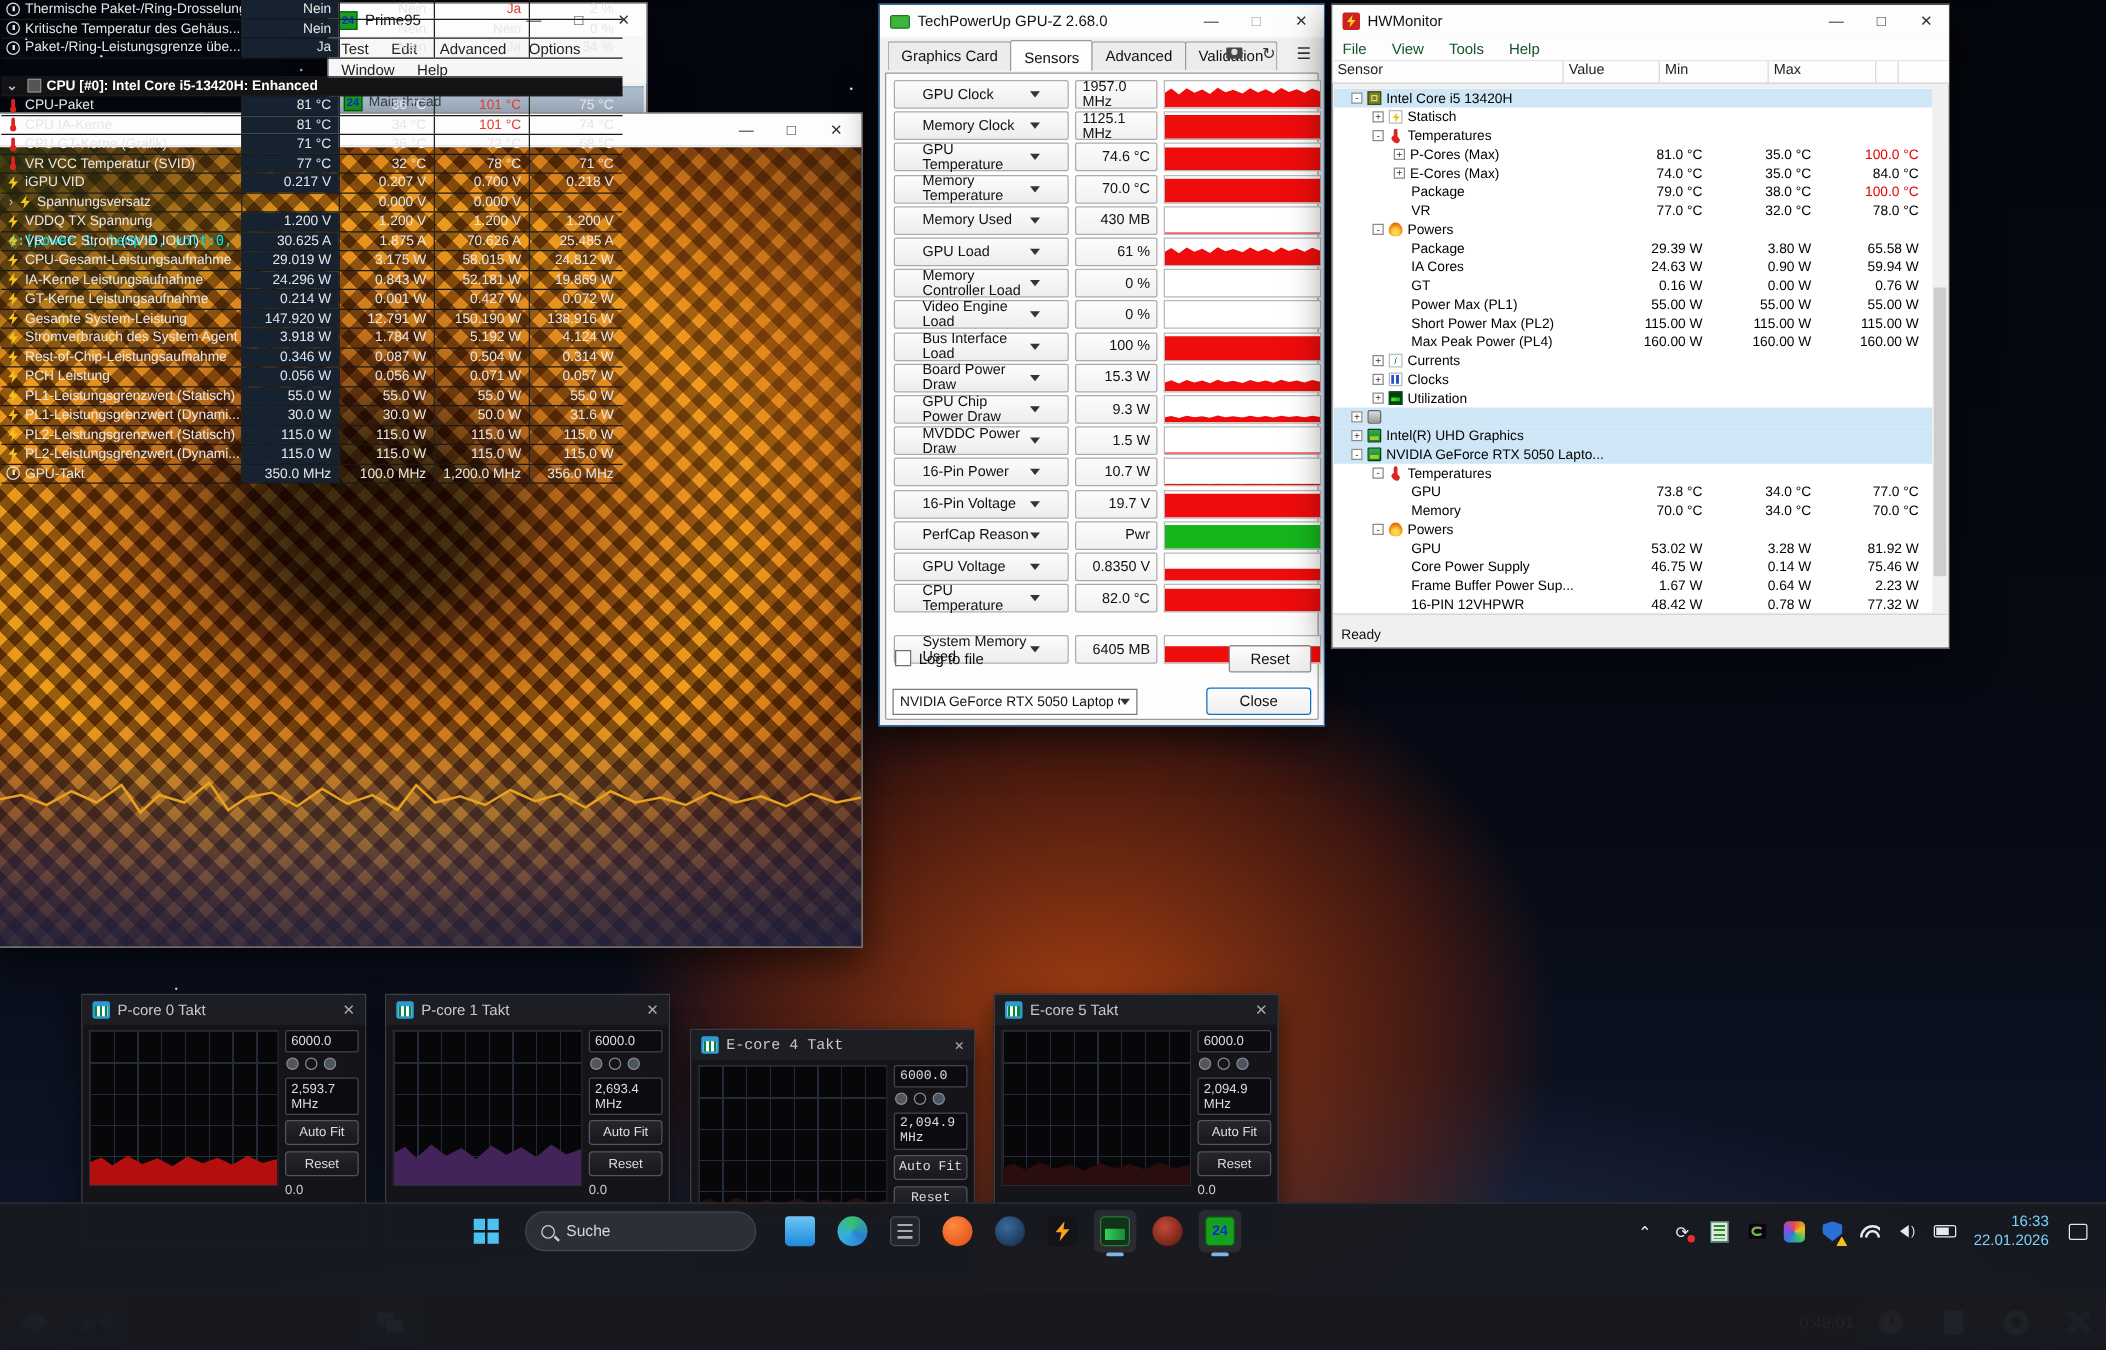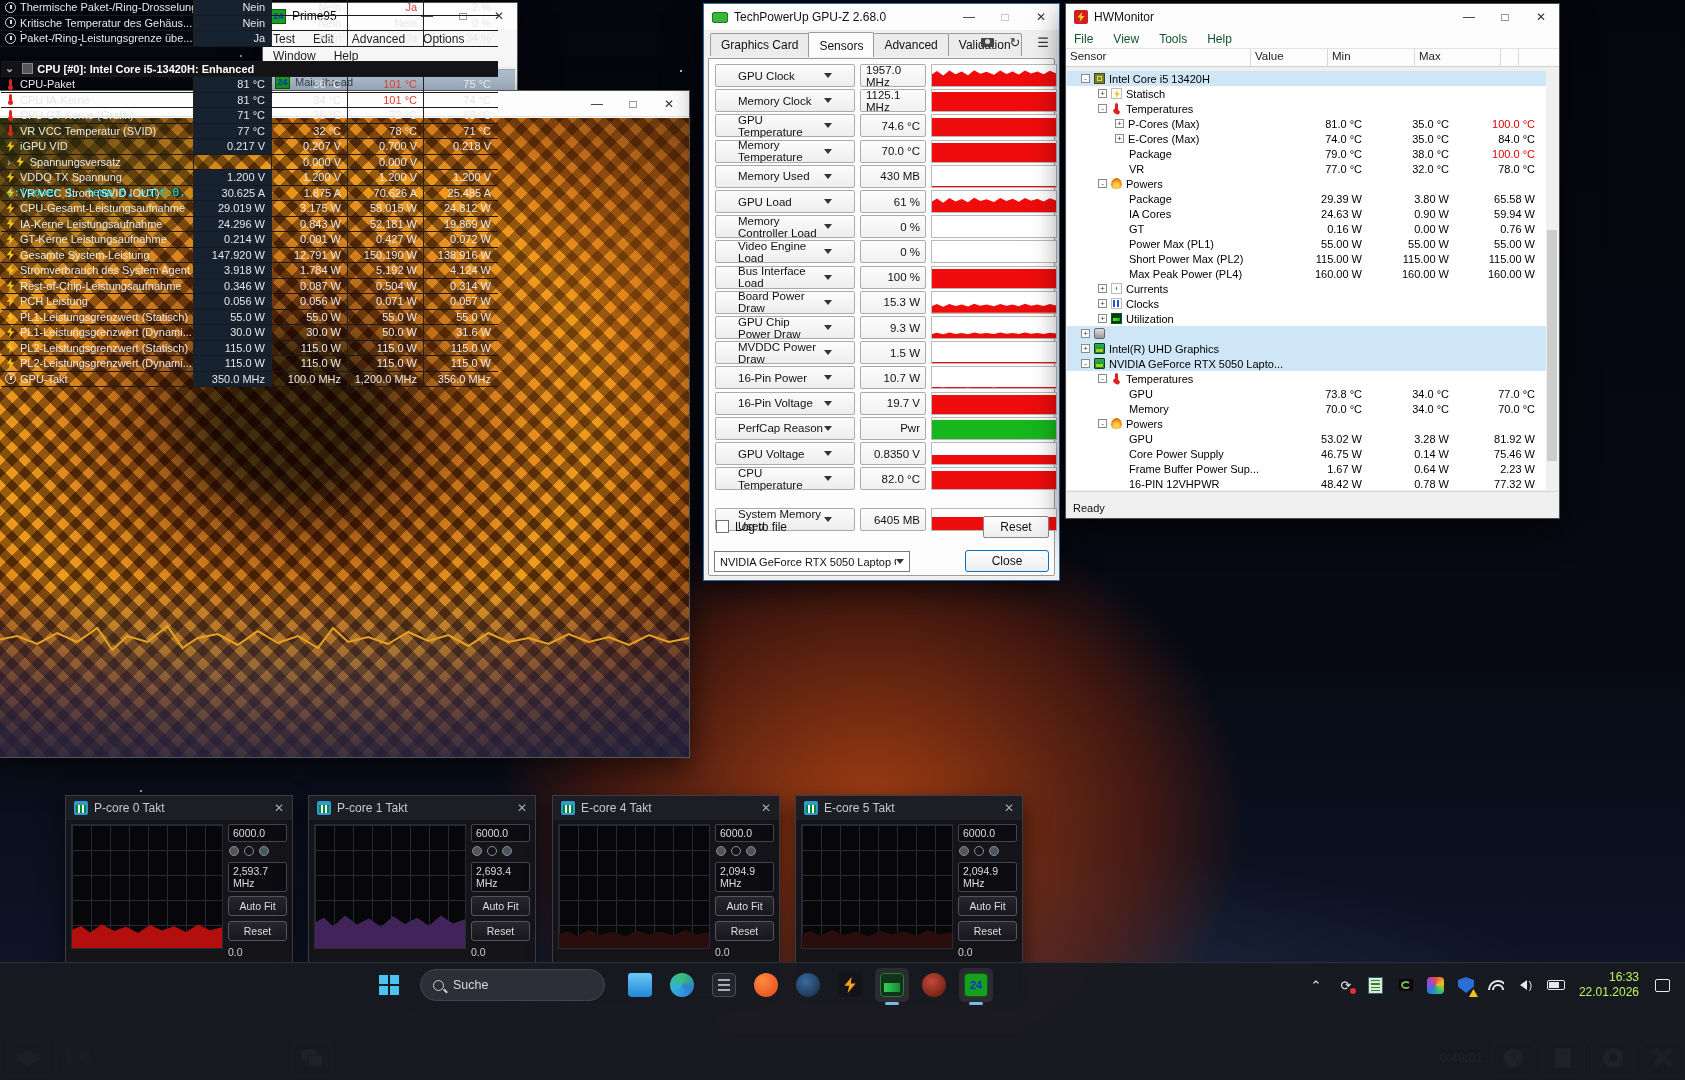--- a/index.html
+++ b/index.html
@@ -152,21 +152,21 @@
 .tb-ic.active{background:rgba(255,255,255,.08)}
 .tb-ic.active:after{content:"";position:absolute;bottom:-3px;left:10px;right:10px;height:3px;border-radius:2px;background:#7ab8e8}
 .winlogo{width:20px;height:20px;display:grid;grid-template-columns:9px 9px;grid-template-rows:9px 9px;gap:2px}
 .winlogo span{background:#4cc2f1}
 #tb-search{width:185px;height:32px;border-radius:16px;background:#2d2f38;border:1px solid #43454e;display:flex;align-items:center;padding:0 12px;color:#d8d8dc;font-size:12.5px;margin-left:10px}
 .mag{width:11px;height:11px;border:1.8px solid #cfd0d6;border-radius:50%;position:relative;margin-right:9px}
 .mag:after{content:"";position:absolute;left:9px;top:9px;width:5px;height:1.8px;background:#cfd0d6;transform:rotate(45deg)}
 .sq{width:24px;height:24px;border-radius:4px}
 #tb-tray{position:absolute;right:8px;top:0;height:44px;display:flex;align-items:center;color:#e8e8ec}
 .tray-ic{width:24px;height:24px;display:flex;align-items:center;justify-content:center;margin:0 3px;font-size:13px;position:relative}
-#tb-clock{text-align:right;font-size:12px;line-height:15px;margin:0 8px;color:#bef264}
+#tb-clock{text-align:right;font-size:12px;line-height:15px;margin:0 8px;color:#7dd3fc}
 .wifi{width:16px;height:10px;position:relative;overflow:hidden}
 .wifi:after{content:"";position:absolute;left:0;top:0;width:16px;height:16px;border-radius:50%;border:2px solid #e8e8ec}
 .wifi:before{content:"";position:absolute;left:4px;top:4px;width:8px;height:8px;border-radius:50%;border:2px solid #e8e8ec}
 .spk{width:0;height:0;border-top:5px solid transparent;border-bottom:5px solid transparent;border-right:7px solid #e8e8ec;position:relative}
 .batt{width:18px;height:10px;border:1.5px solid #e8e8ec;border-radius:2px;position:relative}
 .batt:after{content:"";position:absolute;inset:1px;right:5px;background:#e8e8ec}
 .shield{width:16px;height:16px;background:#2a6fd6;clip-path:polygon(50% 0,100% 18%,100% 60%,50% 100%,0 60%,0 18%)}
 .shield:after{content:""}
 .warn{position:absolute;right:0;bottom:0;width:9px;height:8px;background:#f2c21a;clip-path:polygon(50% 0,100% 100%,0 100%)}
 </style>
@@ -939,21 +939,21 @@
           <span class="gw-radio f1"></span>
           <span class="gw-radio "></span>
           <span class="gw-radio f3"></span>
         </div>
         <div class="gw-box">2,693.4 MHz</div>
         <div class="gw-btn">Auto Fit</div>
         <div class="gw-btn">Reset</div>
         <div class="gw-min">0.0</div>
       </div>
     </div>
-    <div class="gw" style="left: 552px; top: 795px;">
+    <div class="gw" style="left: 552px; top: 823px; font-family: Liberation Mono, monospace;">
       <div class="gw-tbar">
         <span class="gw-icon"></span>
         <span>E-core 4 Takt</span>
         <span class="gw-x">✕</span>
       </div>
       <div class="gw-plot">
         <div class="gw-fill" style="height: 20px; background: rgb(42, 13, 13);"></div>
       </div>
       <div class="gw-side">
         <div class="gw-box">6000.0</div>

